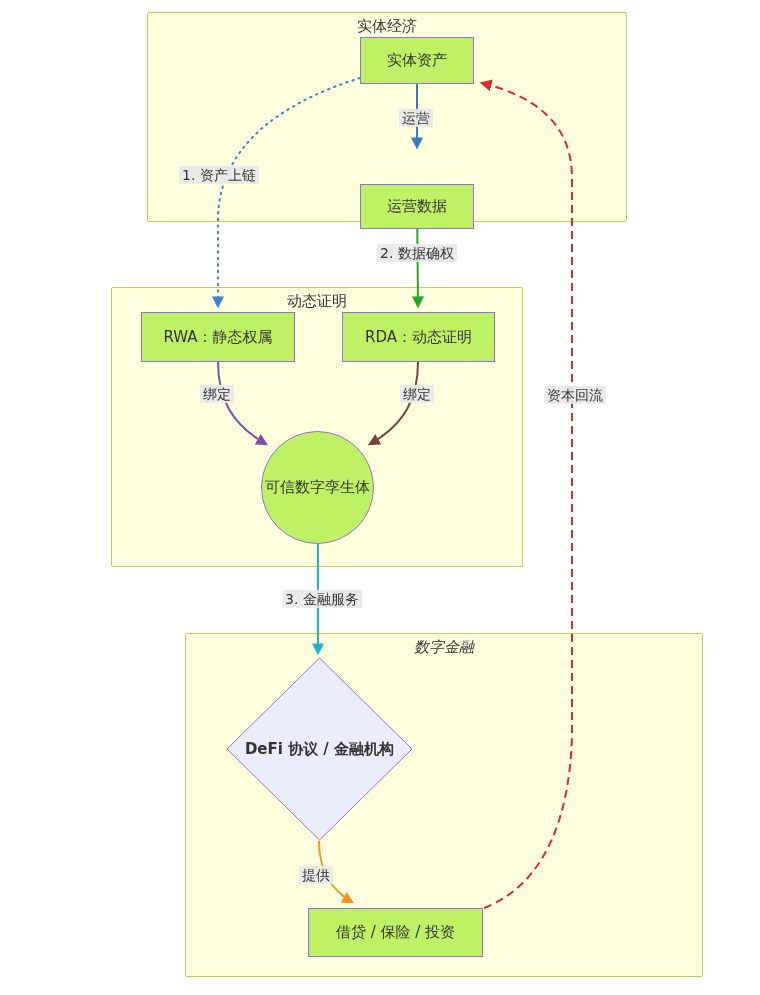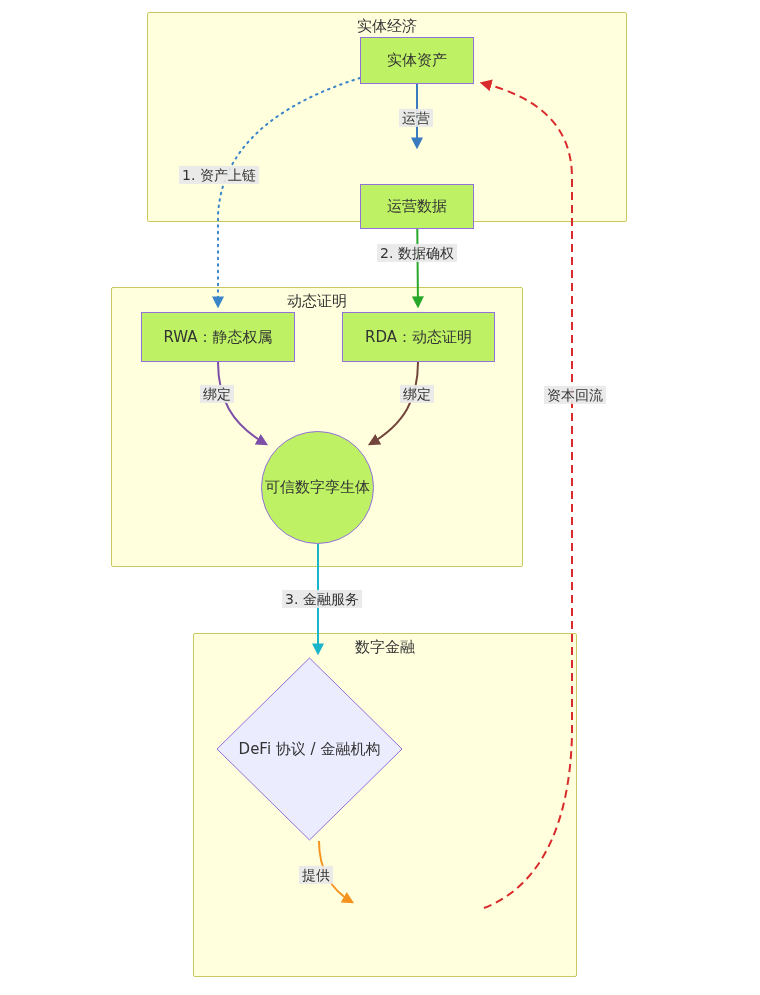--- a/index.html
+++ b/index.html
@@ -57,21 +57,21 @@
 <div class="canvas">
 
   <div class="cluster" style="left:147px; top:12px; width:480px; height:210px;">
     <div class="cluster-title">实体经济</div>
   </div>
 
   <div class="cluster" style="left:111px; top:287px; width:412px; height:280px;">
     <div class="cluster-title">动态证明</div>
   </div>
 
-  <div class="cluster" style="left:193px; top:633px; width:384px; height:344px;">
+  <div class="cluster" style="left:185px; top:633px; width:518px; height:344px;font-style:italic;">
     <div class="cluster-title">数字金融</div>
   </div>
 
   <svg class="edge-layer" width="760" height="995">
     <defs>
       <marker id="m-blue" viewBox="0 0 10 10" refX="8" refY="5" markerWidth="6" markerHeight="6" orient="auto-start-reverse">
         <path d="M0,0 L10,5 L0,10 z" fill="#3a7bbf"></path>
       </marker>
       <marker id="m-dotblue" viewBox="0 0 10 10" refX="8" refY="5" markerWidth="6" markerHeight="6" orient="auto-start-reverse">
         <path d="M0,0 L10,5 L0,10 z" fill="#3a85c8"></path>
@@ -116,27 +116,28 @@
   <div class="node" style="left:360px; top:37px; width:114px; height:47px;">实体资产</div>
 
   <div class="node" style="left:360px; top:152px; width:114px; height:45px;margin-top:32px;">运营数据</div>
 
   <div class="node" style="left:342px; top:312px; width:153px; height:50px;">RDA：动态证明</div>
 
   <div class="node" style="left:141px; top:312px; width:154px; height:50px;">RWA：静态权属</div>
 
   <div class="node circle" style="left:261px; top:431px; width:113px; height:113px;">可信数字孪生体</div>
 
-  <div class="diamond-wrap" style="left:216px; top:657px; width:187px; height:184px;">
+  <div class="diamond-wrap" style="left:226px; top:657px; width:187px; height:184px;font-weight:bold;">
     <svg width="187" height="184">
       <polygon points="93.5,1 186,92 93.5,183 1,92" fill="#ECECFF" stroke="#9370DB" stroke-width="1"></polygon>
     </svg>
     <div class="diamond-label">DeFi 协议 / 金融机构</div>
   </div>
 
+  <div class="node" style="left:308px; top:908px; width:175px; height:49px;">借贷 / 保险 / 投资</div>
 
   <div class="edge-label" style="left:416px; top:118px;">运营</div>
 
   <div class="edge-label" style="left:219px; top:175px;">1. 资产上链</div>
 
   <div class="edge-label" style="left:417px; top:253px;">2. 数据确权</div>
 
   <div class="edge-label" style="left:217px; top:394px;">绑定</div>
 
   <div class="edge-label" style="left:417px; top:394px;">绑定</div>

